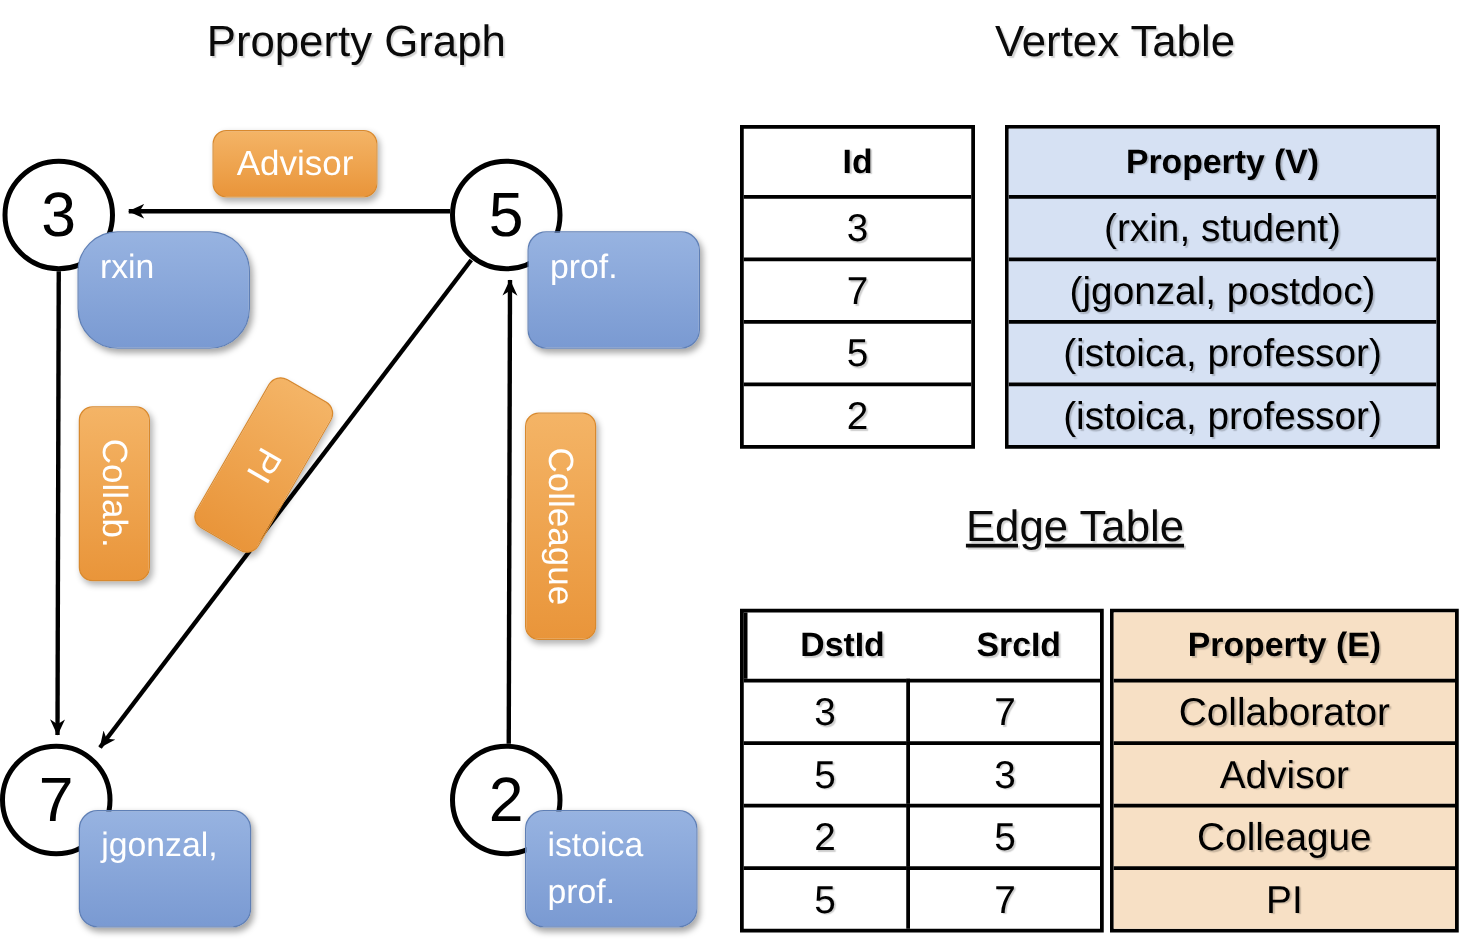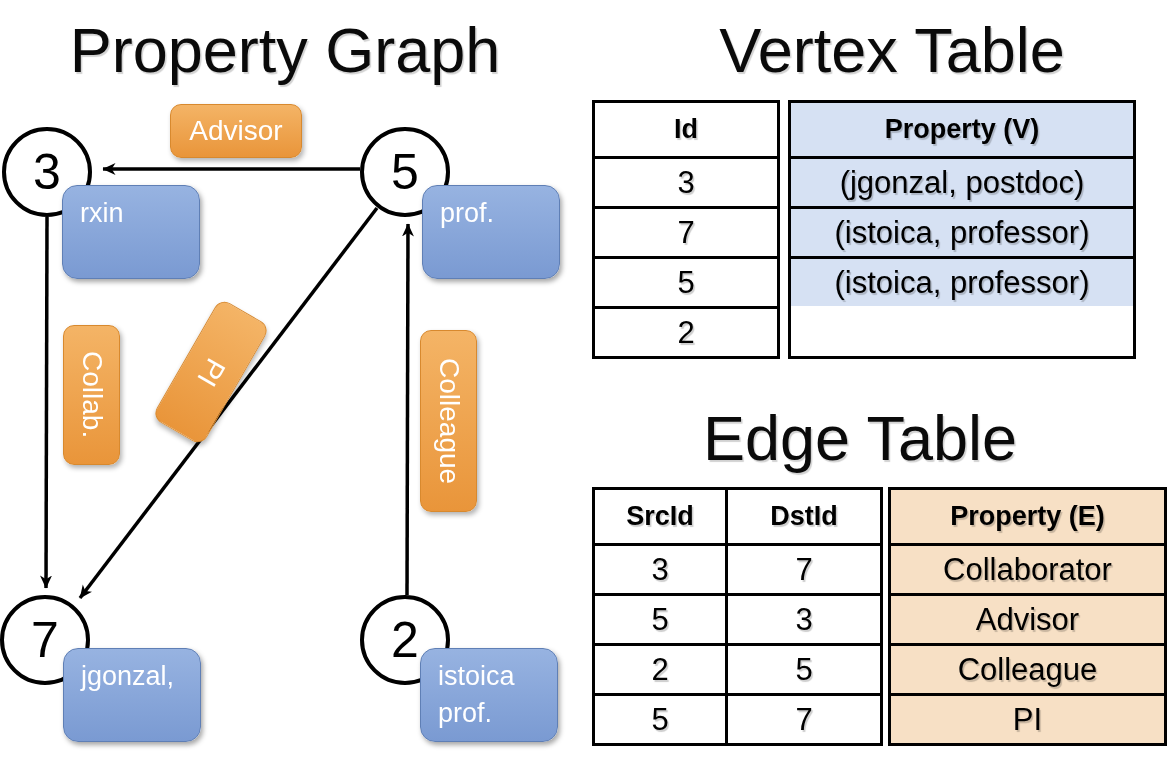--- a/index.html
+++ b/index.html
@@ -1,21 +1,21 @@
 <!DOCTYPE html>
 <html><head>
 <meta charset="utf-8">
 <style>
   html,body { margin:0; padding:0; background:#ffffff; }
   .stage {
     position:relative; width:1170px; height:760px; background:#ffffff;
     font-family:"Liberation Sans", sans-serif; overflow:hidden; color:#000;
   }
   .big-title {
-    position:absolute; text-align:center; font-size:63px; font-weight:400;
+    position:absolute; text-align:center; font-size:35px; font-weight:400;
     color:#0a0a0a; letter-spacing:0px; white-space:nowrap;
     text-shadow:1.5px 1.5px 1px rgba(0,0,0,0.18);
   }
   
   svg.edges { position:absolute; left:0; top:0; }
   .node {
     position:absolute; width:82px; height:82px; border:4px solid #000;
     border-radius:50%; background:#fff; display:flex; align-items:center;
     justify-content:center; font-size:50px; font-weight:400;
   }
@@ -56,21 +56,21 @@
   .bg-blue { background:#d6e1f3; }
   .bg-tan  { background:#f7e0c5; }
 </style>
 </head>
 <body>
 
 <div class="stage">
 
   <div class="big-title" style="left:0px; top:14px; width:570px;">Property Graph</div>
   <div class="big-title" style="left:602px; top:14px; width:580px;">Vertex Table</div>
-  <div class="big-title" style="left:570px; top:402px; width:580px;">Edge Table</div>
+  <div class="big-title" style="left:570px; top:402px; width:580px;text-decoration:underline;">Edge Table</div>
 
   <svg class="edges" width="585" height="760" viewBox="0 0 585 760">
     <defs>
       <marker id="arr" markerWidth="18" markerHeight="16" refX="12.5" refY="6" orient="auto" markerUnits="userSpaceOnUse">
         <path d="M0,0 L13,6 L0,12 L3.8,6 z" fill="#000"></path>
       </marker>
     </defs>
     <line x1="360" y1="169" x2="103" y2="169" stroke="#000" stroke-width="3.5" marker-end="url(#arr)"></line>
     <line x1="47" y1="217" x2="46" y2="588" stroke="#000" stroke-width="3.5" marker-end="url(#arr)"></line>
     <line x1="377" y1="208" x2="80" y2="598" stroke="#000" stroke-width="3.5" marker-end="url(#arr)"></line>
@@ -88,55 +88,56 @@
   </div>
   <div class="node" style="left:360px; top:595px;">
     <span>2</span>
   </div>
 
   <div class="olabel lab-advisor">Advisor</div>
   <div class="olabel vert lab-collab">Collab.</div>
   <div class="olabel vert lab-pi">PI</div>
   <div class="olabel vert lab-colleague">Colleague</div>
 
-  <div class="vprop" style="left:62px; top:185px;">
+  <div class="vprop" style="left:62px; top:185px;border-radius:32px;">
     <div>rxin</div>
   </div>
   <div class="vprop" style="left:422px; top:185px;">
     <div>prof.</div>
   </div>
   <div class="vprop" style="left:63px; top:648px;">
     <div>jgonzal,</div>
   </div>
   <div class="vprop" style="left:420px; top:648px;">
     <div>istoica</div>
     <div>prof.</div>
   </div>
 
-  <div class="tbl" style="left:592px; top:100px; gap:8px;">
+  <div class="tbl" style="left:592px; top:100px; gap:24px;">
     <div class="sub" style="width:188px;">
       <div class="cell head first">Id</div>
       <div class="cell">3</div>
       <div class="cell">7</div>
       <div class="cell">5</div>
       <div class="cell">2</div>
     </div>
     <div class="sub" style="width:348px;">
       <div class="cell head first bg-blue">Property (V)</div>
+      <div class="cell bg-blue">(rxin, student)</div>
       <div class="cell bg-blue">(jgonzal, postdoc)</div>
       <div class="cell bg-blue">(istoica, professor)</div>
       <div class="cell bg-blue">(istoica, professor)</div>
     </div>
   </div>
 
   <div class="tbl" style="left:592px; top:487px; gap:5px;">
     <div class="sub" style="width:291px;">
       <div class="row2">
+        <div class="cell head first c2" style="width:155px;">DstId</div>
         <div class="cell head first" style="width:130px;">SrcId</div>
-        <div class="cell head first c2" style="width:155px;">DstId</div>
       </div>
       <div class="row2">
         <div class="cell" style="width:130px;">3</div>
         <div class="cell c2" style="width:155px;">7</div>
       </div>
       <div class="row2">
         <div class="cell" style="width:130px;">5</div>
         <div class="cell c2" style="width:155px;">3</div>
       </div>
       <div class="row2">

